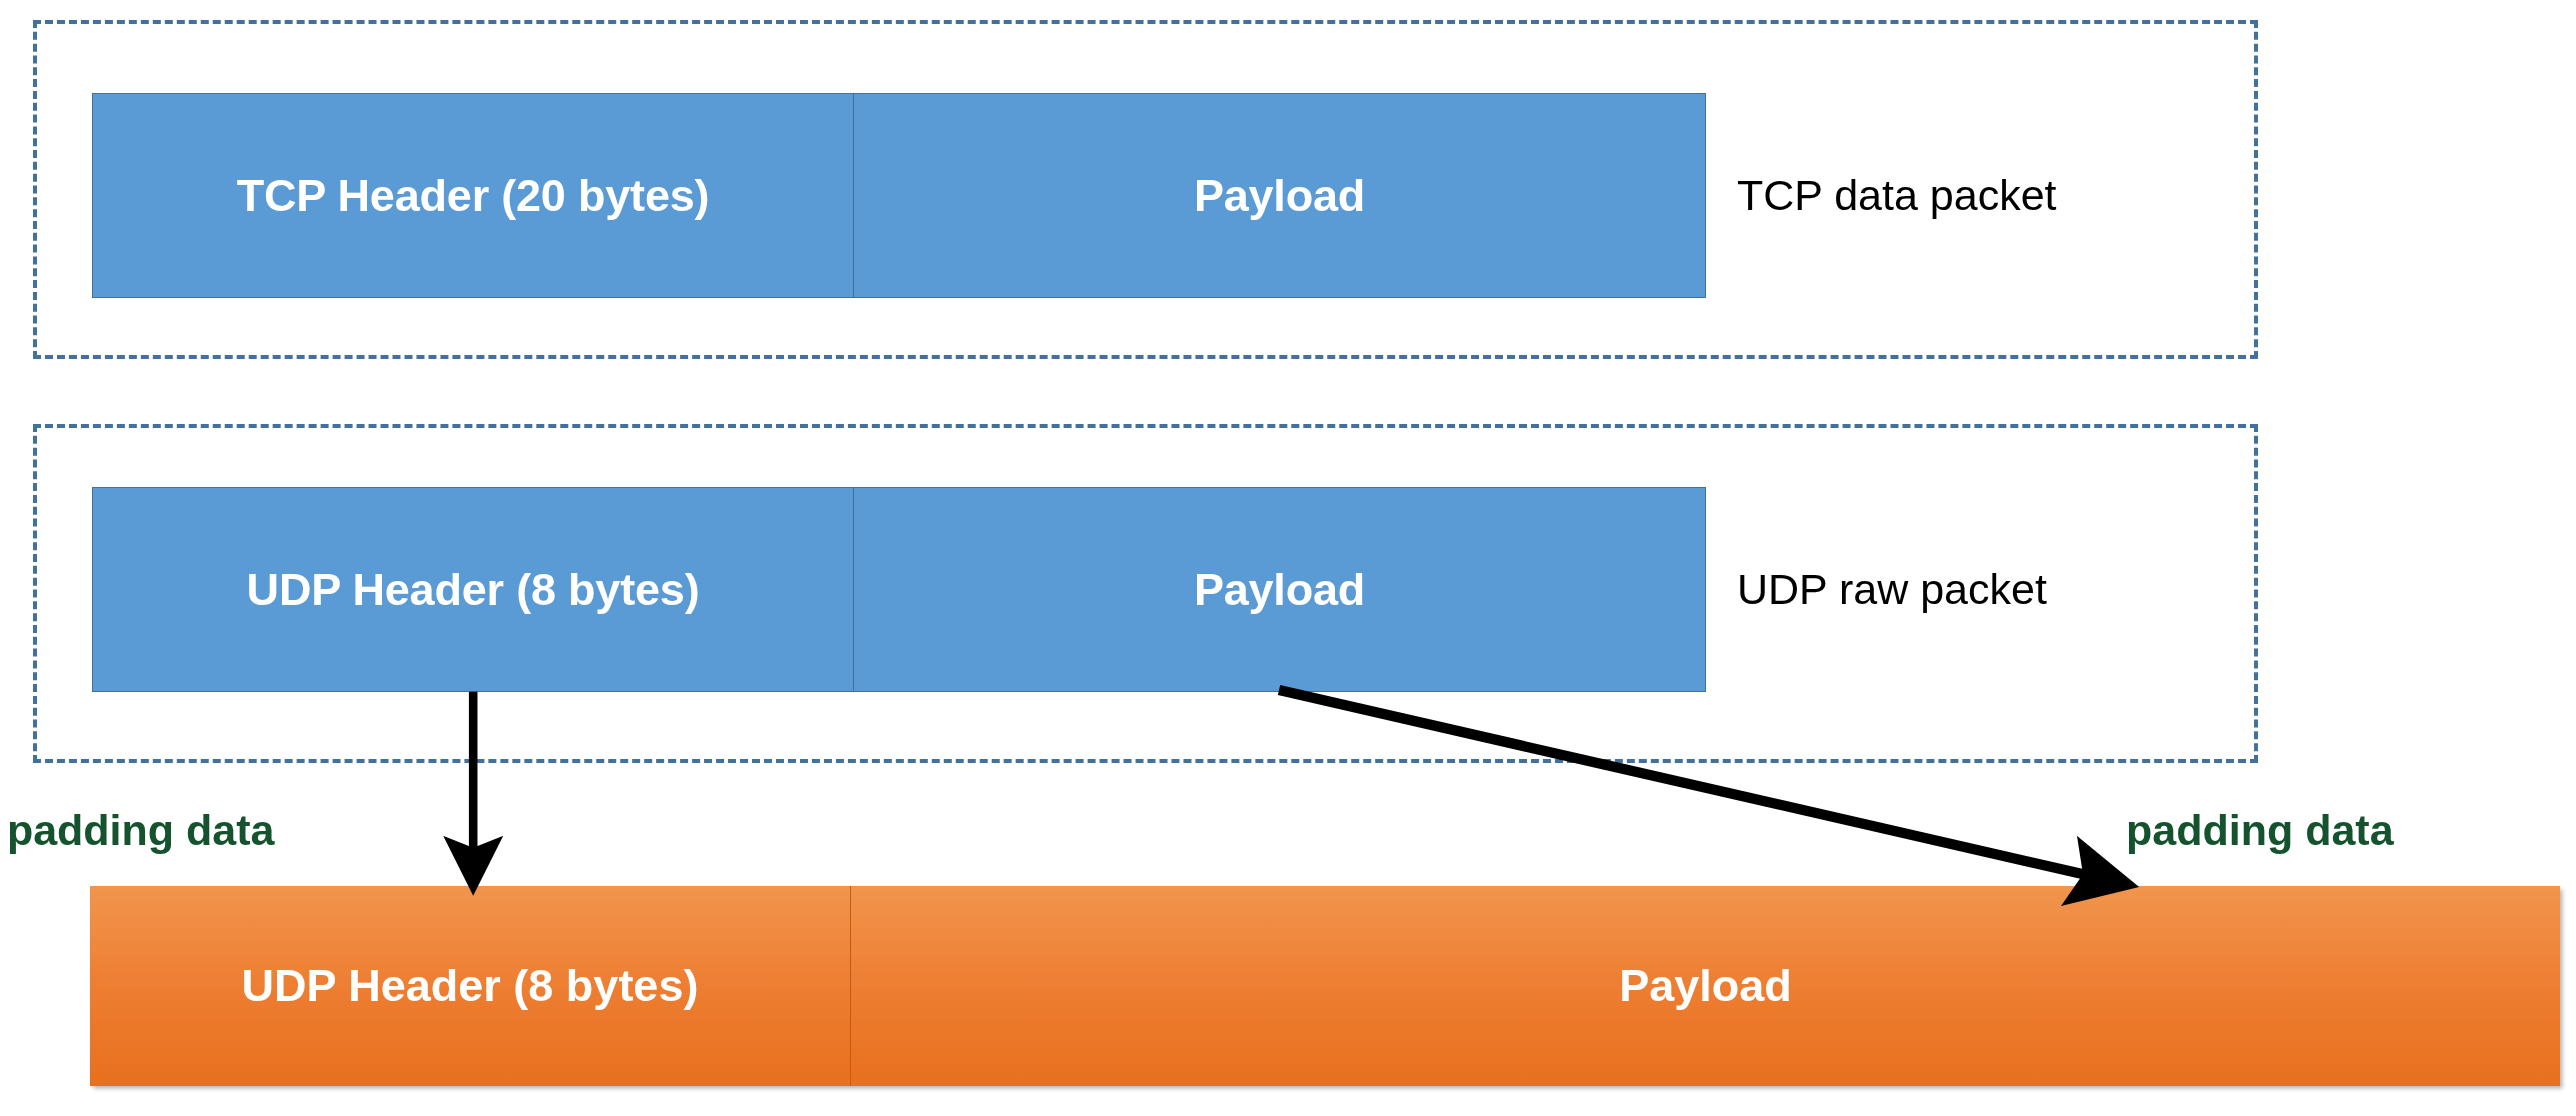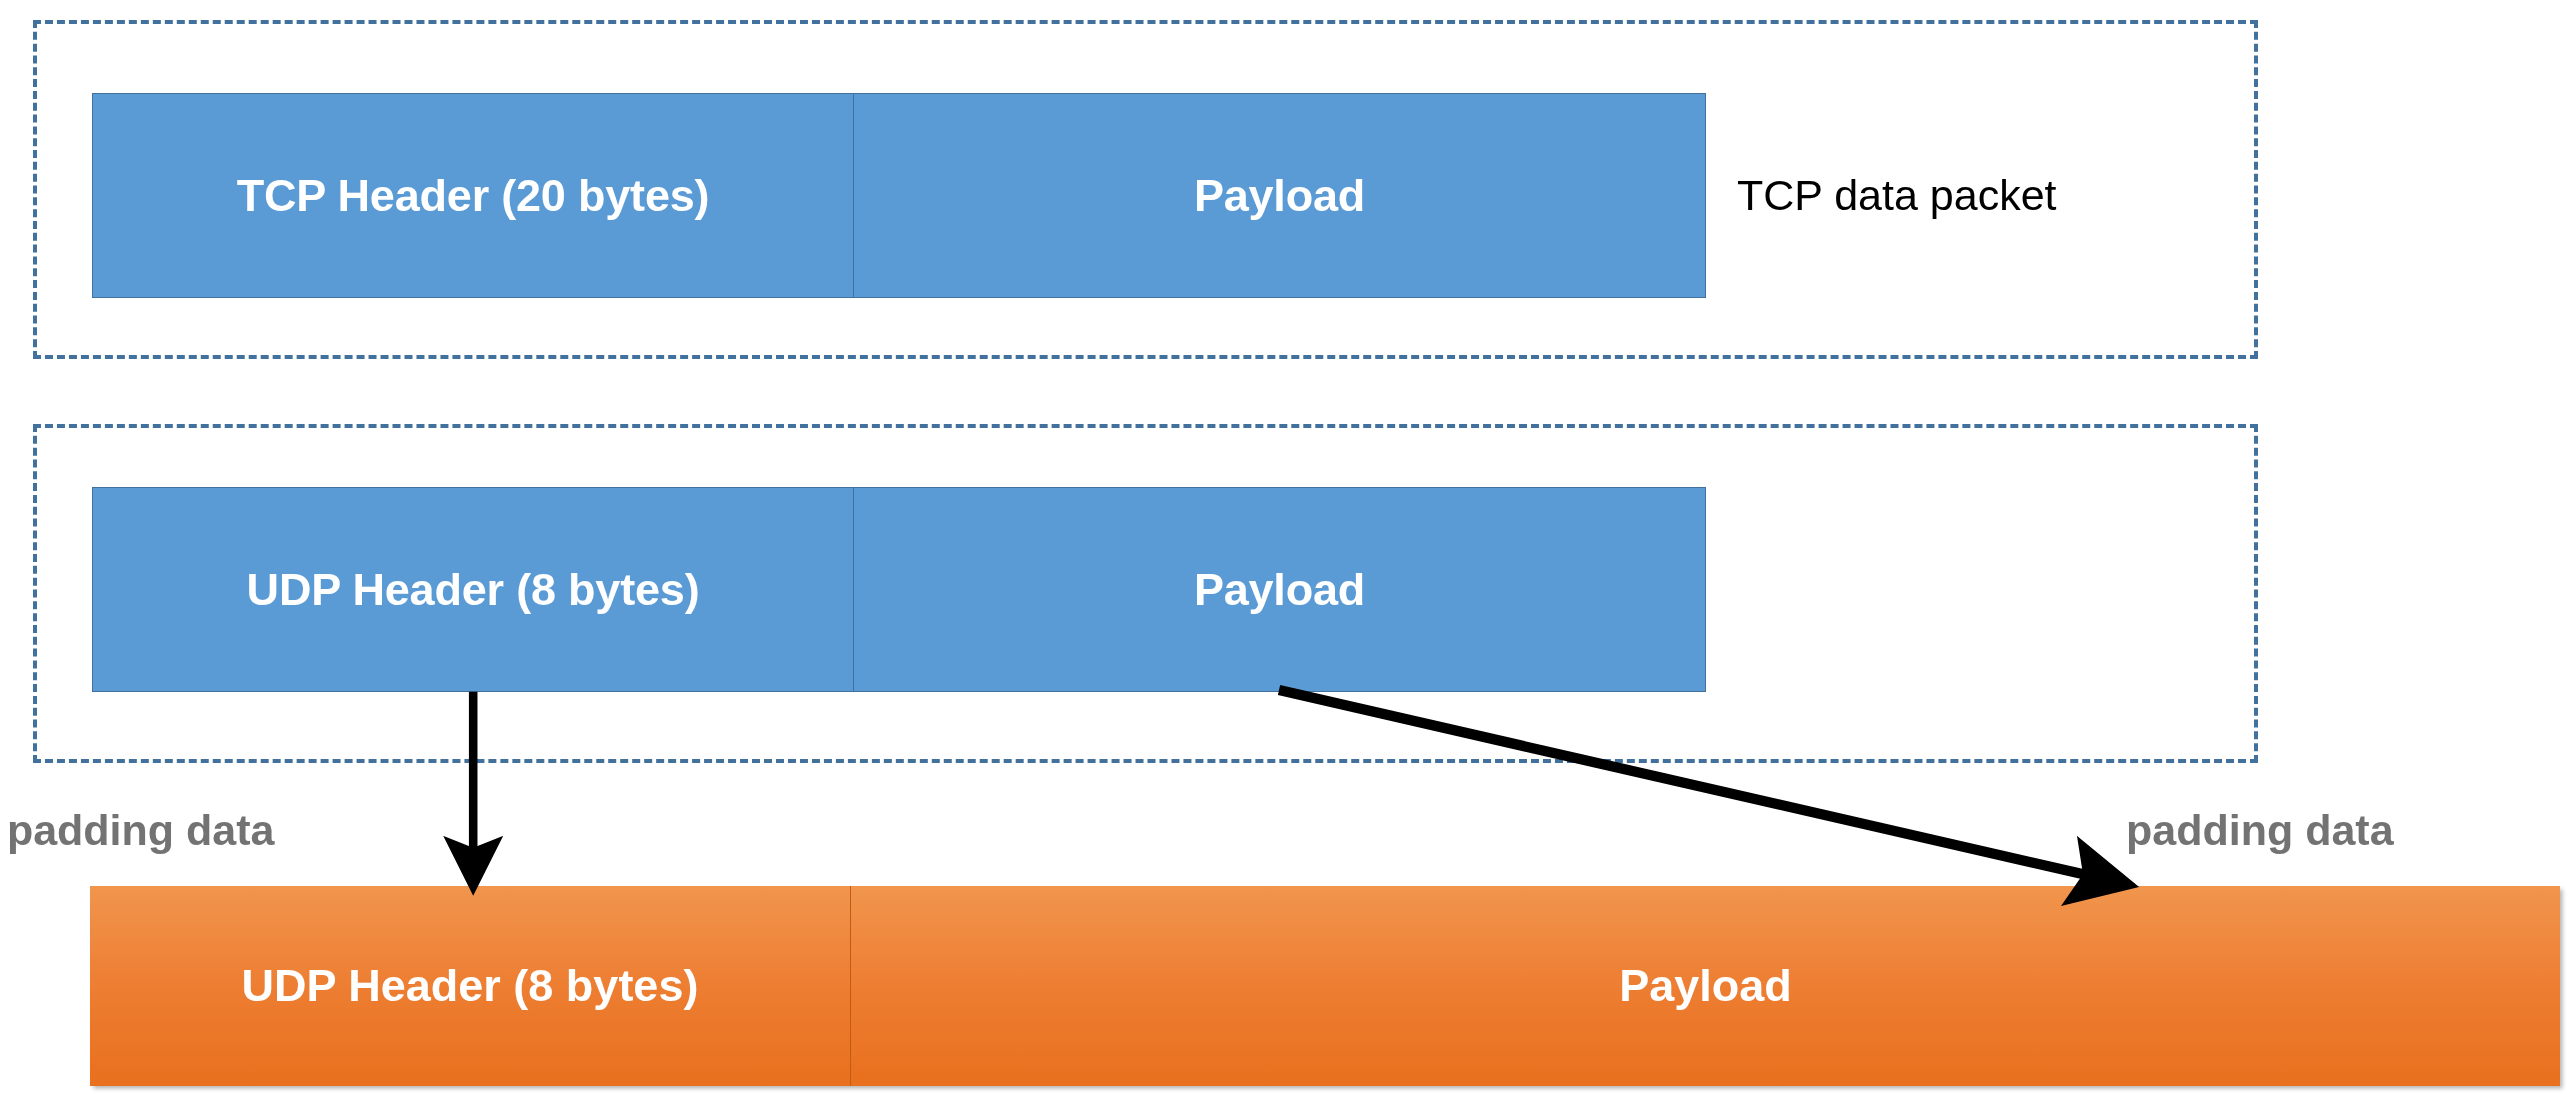--- a/index.html
+++ b/index.html
@@ -72,21 +72,21 @@
     font-size:43px;
     font-weight:normal;
     white-space:nowrap;
   }
   #label-tcp-packet{left:1737px;top:171px;}
   #label-udp-packet{left:1737px;top:565px;}
 
   
   .padlabel{
     position:absolute;
-    color:#737373;
+    color:#14532d;
     font-size:43px;
     font-weight:bold;
     white-space:nowrap;
   }
   #label-padding-left{left:6.9px;top:806px;}
   #label-padding-right{left:2126px;top:806px;}
 
   
   #arrows{
     position:absolute;left:0;top:0;width:2576px;height:1117px;
@@ -107,20 +107,21 @@
 
   <div class="sidelabel" id="label-tcp-packet">TCP data packet</div>
 
   <div class="dashbox" id="dashbox-udp"></div>
 
   <div class="bluebar" id="bluebar-udp">
     <div class="seg left">UDP Header (8 bytes)</div>
     <div class="seg right">Payload</div>
   </div>
 
+  <div class="sidelabel" id="label-udp-packet">UDP raw packet</div>
 
   <div class="padlabel" id="label-padding-left">padding data</div>
 
   <div class="padlabel" id="label-padding-right">padding data</div>
 
   <div id="orangebar">
     <div class="oseg a">UDP Header (8 bytes)</div>
     <div class="oseg c">Payload</div>
   </div>
 

